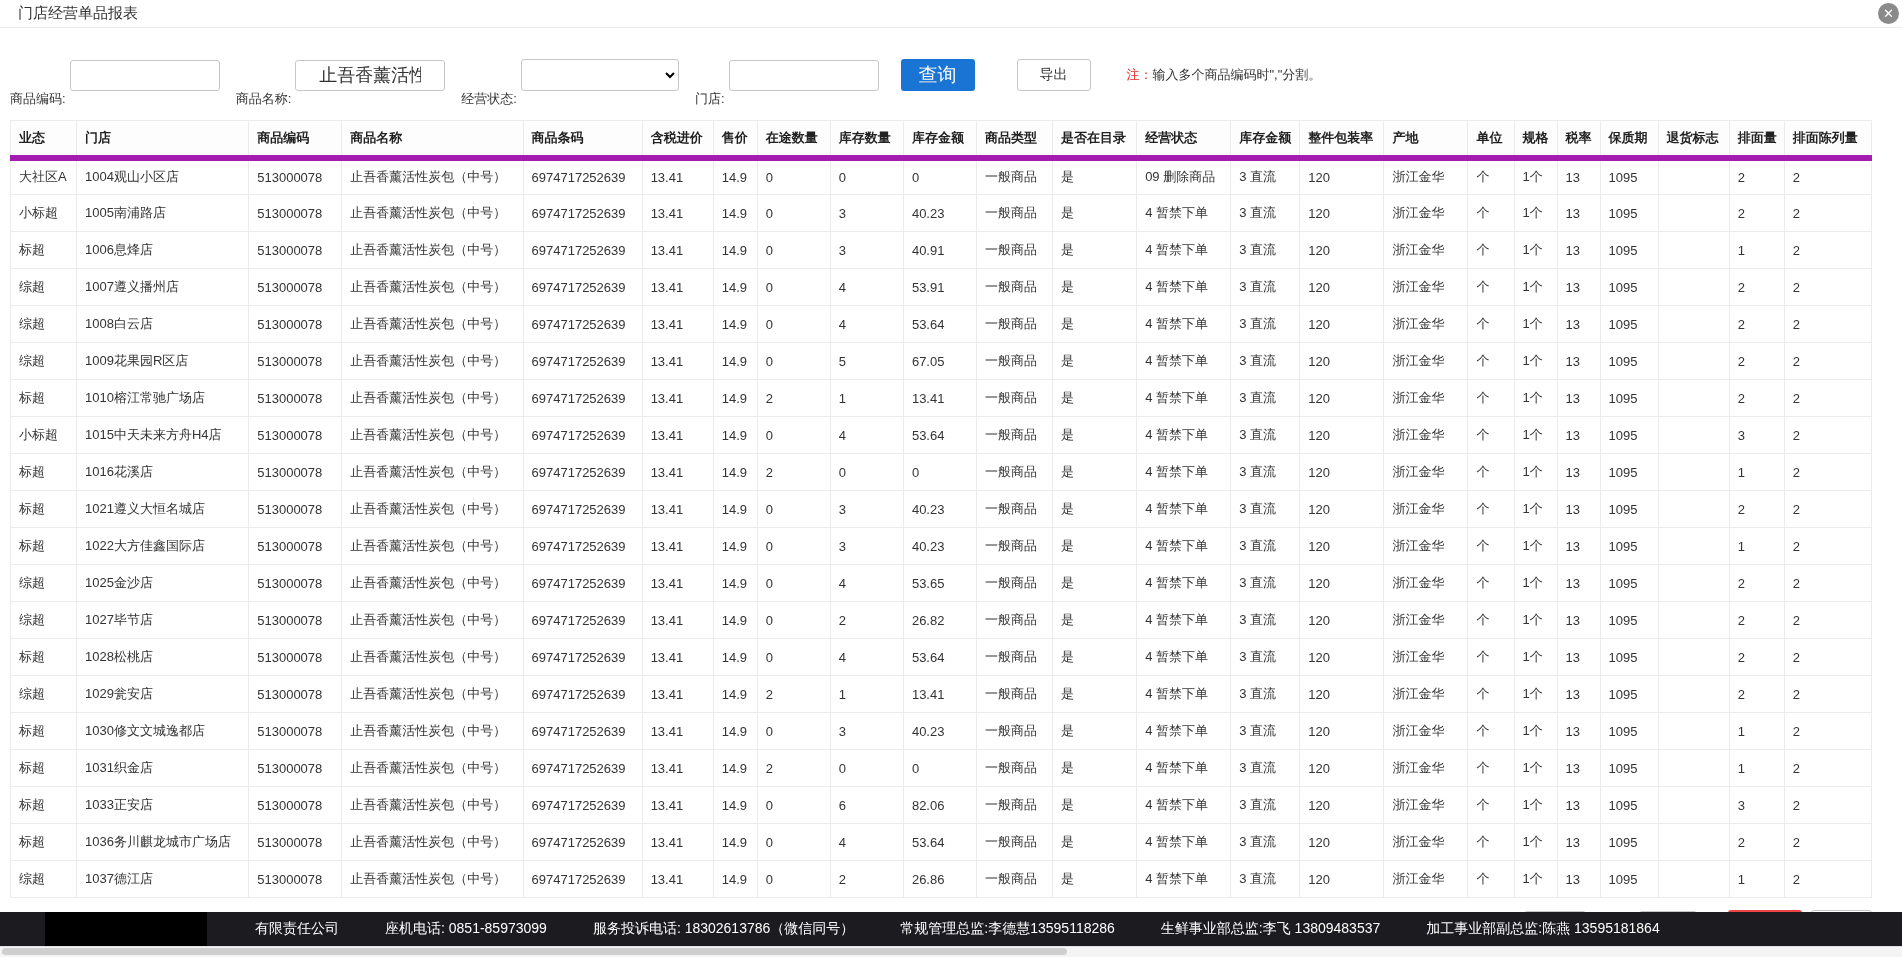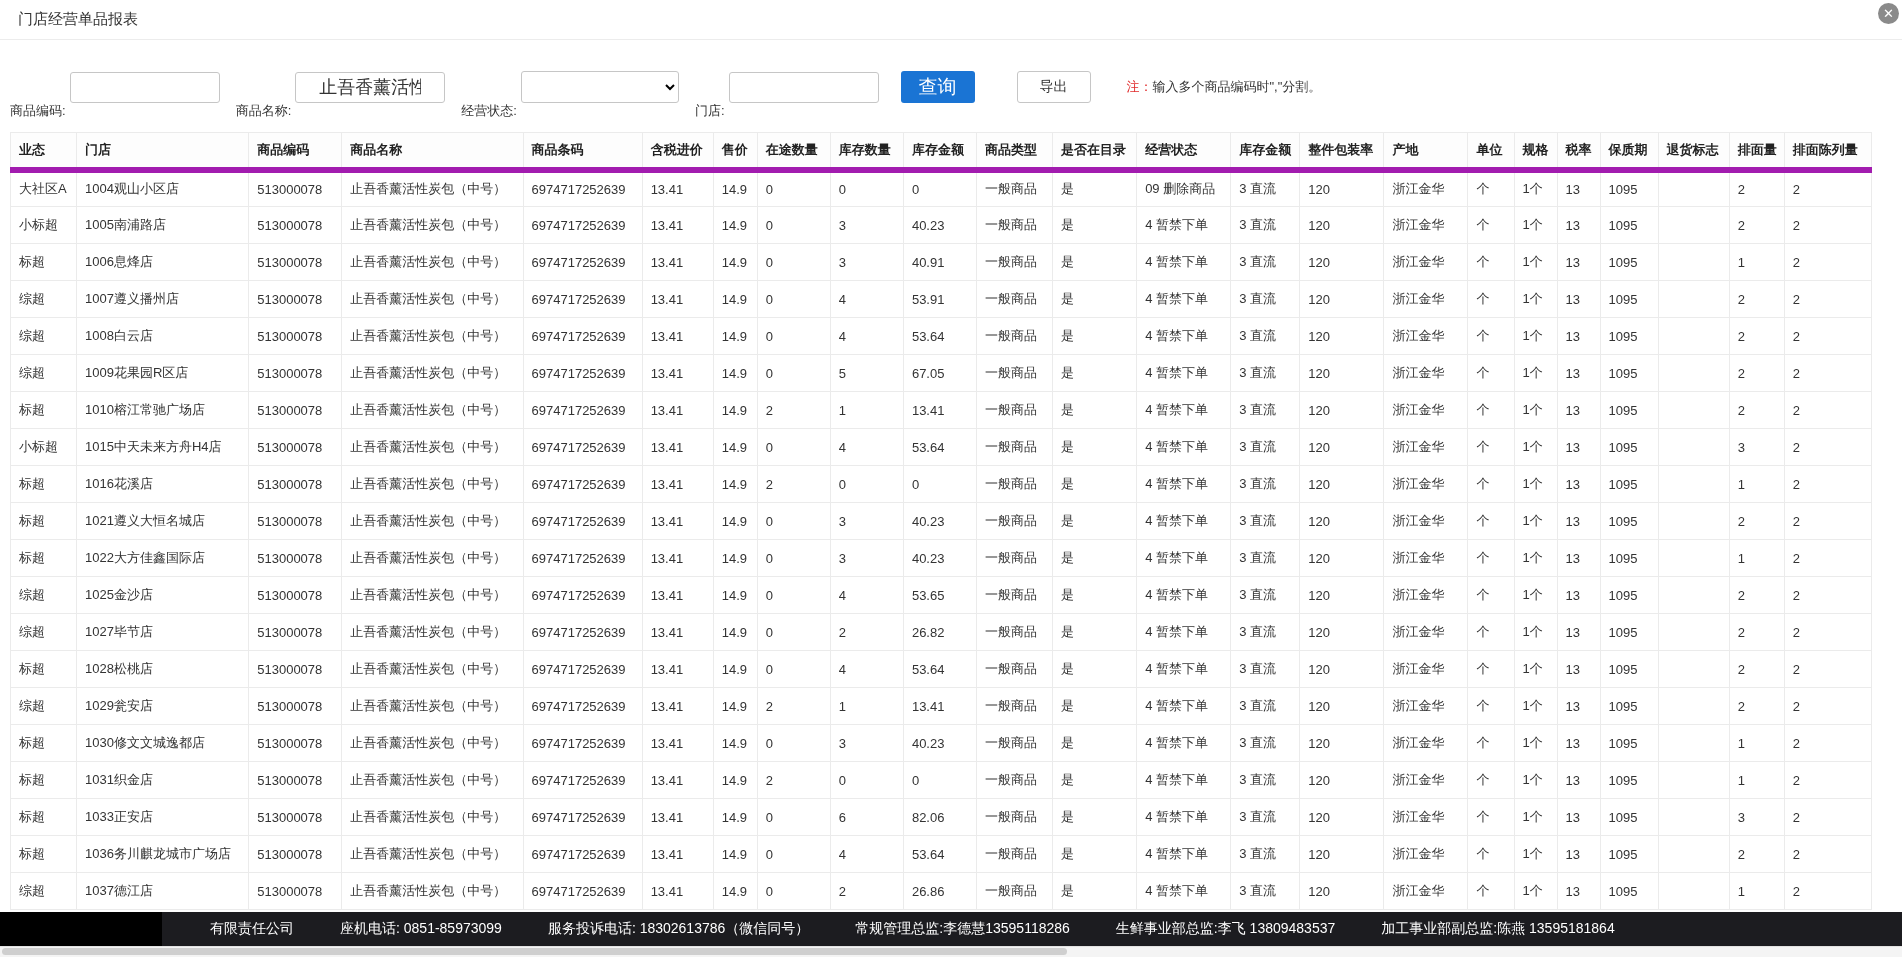--- a/index.html
+++ b/index.html
@@ -15,21 +15,21 @@
     background:#fff;color:#333;
     font-family:"Liberation Sans","DejaVu Sans",sans-serif;font-size:13px;
   }
   
   .close-btn{
     position:absolute;top:3px;right:3px;width:21px;height:21px;border:none;
     border-radius:50%;background:#8a8a8a;color:#fff;font-size:13px;line-height:21px;
     text-align:center;cursor:pointer;padding:0;z-index:9;
   }
   
-  .modal-header{height:40px;display:flex;align-items:center;padding:0 18px;border-bottom:1px solid #ececec;text-align:right;}
+  .modal-header{height:28px;display:flex;align-items:center;padding:0 18px;border-bottom:1px solid #ececec;text-align:right;}
   .page-title{font-size:15px;font-weight:400;color:#333;margin:0;}
   
   .filter-bar{display:flex;align-items:center;padding:14px 10px 12px;white-space:nowrap;}
   .filter-group{display:flex;align-items:center;margin-right:16px;}
   .filter-group label{margin-right:4px;color:#333;margin-top:48px;}
   .filter-bar input[type=text]{
     height:31px;width:150px;border:1px solid #c6c6c6;border-radius:3px;padding:0 23px;
     font-size:18px;color:#333;font-family:inherit;outline:none;
   }
   .filter-bar select{
@@ -61,21 +61,21 @@
     padding:12px 30px 0 0;font-size:13px;color:#333;
   }
   .pagination .bold{font-weight:700;}
   .per-page-select{height:26px;width:62px;border:1px solid #c6c6c6;border-radius:3px;background:#fff;font-family:inherit;font-size:16px;}
   .page-input{height:25px;width:58px;border:1px solid #c6c6c6;border-radius:3px;text-align:center;font-size:13px;font-family:inherit;outline:none;}
   .btn-jump{background:#fff;border:4px solid #ef4444;border-radius:3px;height:27px;padding:0 20px;font-size:13px;color:#333;cursor:pointer;font-family:inherit;}
   .btn-next{background:#fff;border:1px solid #c6c6c6;border-radius:3px;height:27px;padding:0 10px;font-size:13px;color:var(--accent);cursor:pointer;font-family:inherit;}
   
   .footer-bar{
     position:absolute;left:0;right:0;bottom:11px;height:34px;background:var(--footer-bg);
-    display:flex;align-items:center;color:#fff;font-size:14px;gap:46px;white-space:nowrap;overflow:hidden;
+    display:flex;align-items:center;color:#fff;font-size:14px;gap:46px;white-space:nowrap;overflow:hidden;padding-left:45px;
   }
   .footer-logo-block{width:162px;height:100%;background:#000;flex:none;margin-right:2px;}
   .footer-bar span{flex:none;}
   
   .scrollbar-track{
     position:absolute;left:0;right:0;bottom:0;height:11px;background:#f4f4f4;border-top:1px solid #e2e2e2;
   }
   .scrollbar-thumb{width:56%;height:7px;margin:1px 0 0 2px;background:#cfcfcf;border-radius:4px;}
 </style>
 </head>

